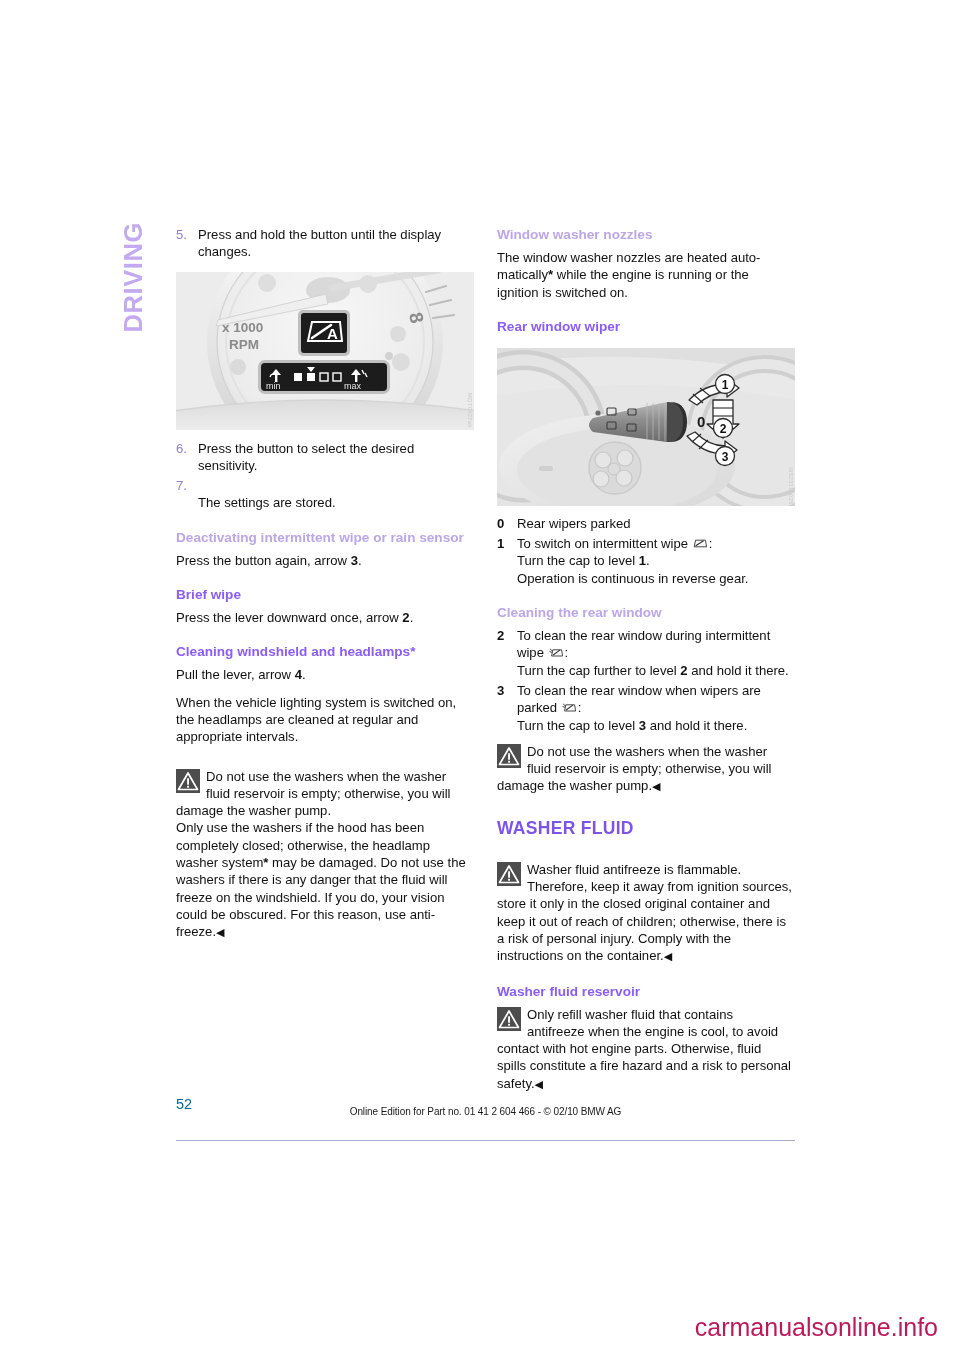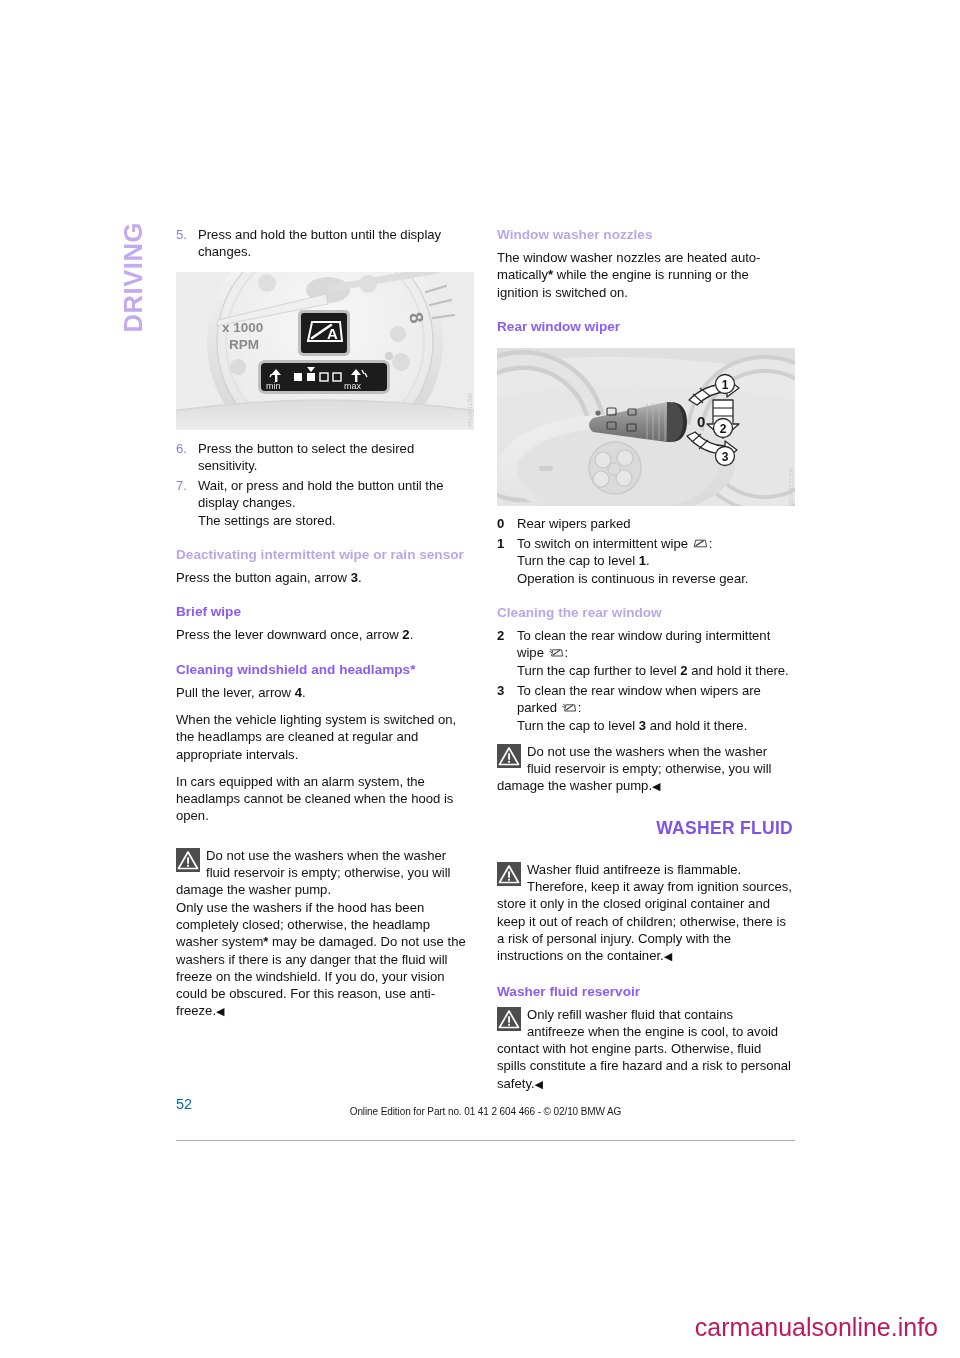--- a/index.html
+++ b/index.html
@@ -77,21 +77,20 @@
   .step .txt { flex: 1 1 auto; }
 
   
   h2.h-main {
     font-size: 17.5px;
     font-weight: bold;
     color: #7d53e8;
     letter-spacing: 0.3px;
     margin: 22px 0 11px 0;
     line-height: 21px;
-    text-align: right;
   }
   h3.h-sub {
     font-size: 13.6px;
     font-weight: bold;
     color: #8b5cf6;
     margin: 17px 0 6px 0;
     line-height: 17px;
   }
   h4.h-sub-light {
     font-size: 13.6px;
@@ -204,39 +203,38 @@
     <div style="height:176px"></div>
 
     <div class="step">
       <div class="num">6.</div>
       <div class="txt">Press the button to select the desired sensitivity.</div>
     </div>
 
     <div class="step">
       <div class="num">7.</div>
       <div class="txt">
-        <span>Wait, or press and hold the button until the display changes.</span><br>
+        <br>
         <span>The settings are stored.</span>
       </div>
     </div>
 
     <h4 class="h-sub-light">Deactivating intermittent wipe or rain sensor</h4>
 
     <p><span>Press the button again, arrow </span><b>3</b><span>.</span></p>
 
     <h3 class="h-sub">Brief wipe</h3>
 
     <p><span>Press the lever downward once, arrow </span><b>2</b><span>.</span></p>
 
     <h3 class="h-sub">Cleaning windshield and headlamps*</h3>
 
     <p><span>Pull the lever, arrow </span><b>4</b><span>.</span></p>
 
     <p>When the vehicle lighting system is switched on, the headlamps are cleaned at regular and appropriate intervals.</p>
-    <p>In cars equipped with an alarm system, the headlamps cannot be cleaned when the hood is open.</p>
 
     <div class="warn">
       <div class="tri">
         <svg width="24" height="24" viewBox="0 0 24 24" aria-hidden="true">
           <polygon points="12,4 21.5,20.5 2.5,20.5" fill="none" stroke="#ffffff" stroke-width="1.7" stroke-linejoin="round"></polygon>
           <rect x="11.1" y="9.3" width="1.9" height="6.4" fill="#ffffff"></rect>
           <rect x="11.1" y="16.8" width="1.9" height="1.9" fill="#ffffff"></rect>
         </svg>
       </div>
       <div class="wtext">

